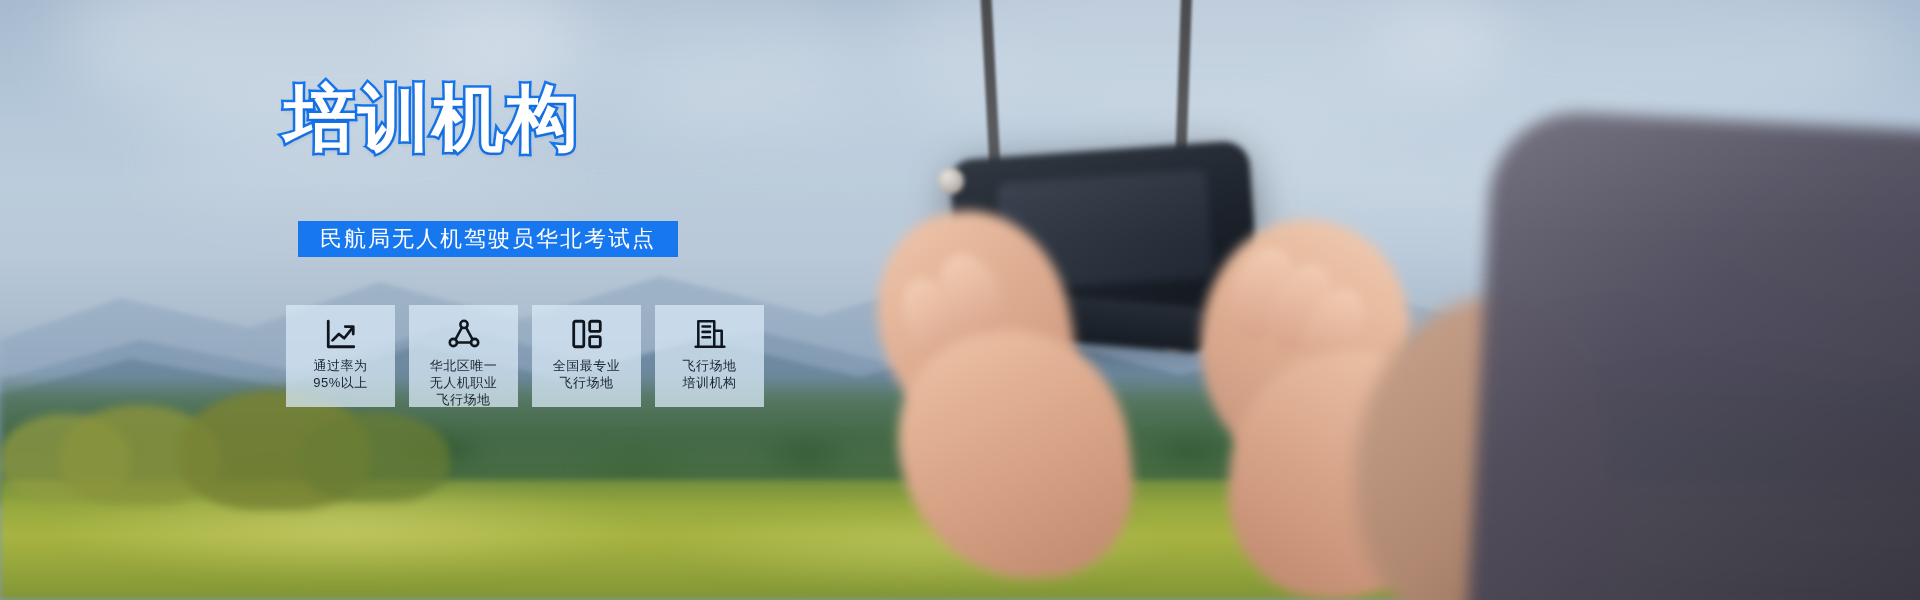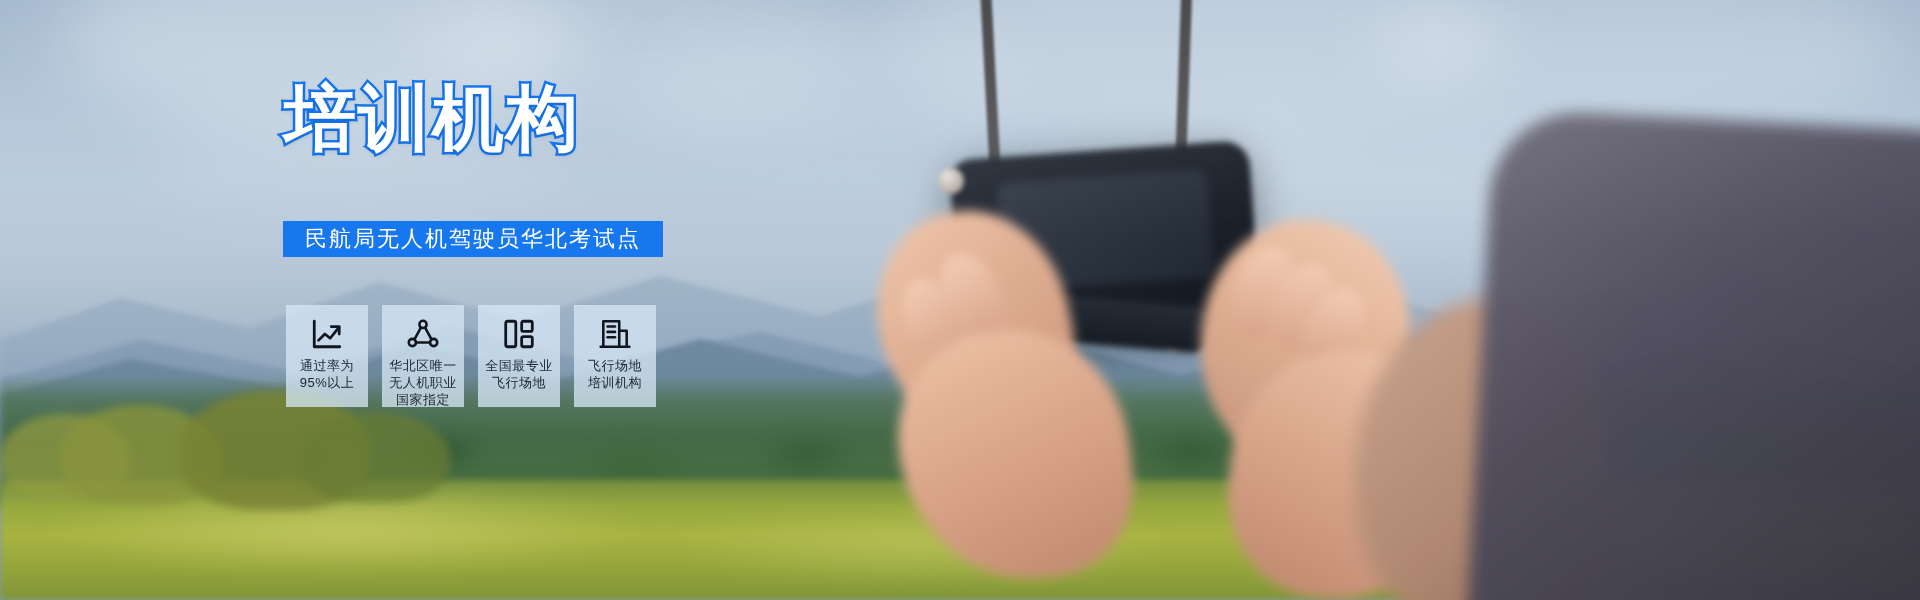--- a/index.html
+++ b/index.html
@@ -281,21 +281,21 @@
     letter-spacing: 0px;
     color: #ffffff;
     -webkit-text-stroke: 4px #1677ef;
     paint-order: stroke fill;
     text-shadow: 0 2px 4px rgba(20,70,140,.25);
     white-space: nowrap;
   }
 
   .badge {
     position: absolute;
-    left: 283px;
+    left: 298px;
     top: 221px;
     height: 36px;
     padding: 0 22px;
     display: inline-flex;
     align-items: center;
     background: #1677ef;
     color: #ffffff;
     font-size: 22px;
     letter-spacing: 2px;
     white-space: nowrap;
@@ -303,21 +303,21 @@
 
   
   .cards {
     position: absolute;
     left: 286px;
     top: 305px;
     display: flex;
     gap: 14px;
   }
   .card {
-    width: 82px;
+    width: 109px;
     height: 102px;
     background: rgba(214,231,245,0.76);
     display: flex;
     flex-direction: column;
     align-items: center;
     padding-top: 12px;
     box-sizing: border-box;
   }
   .card-icon {
     width: 34px;
@@ -430,21 +430,21 @@
             <circle cx="16" cy="7" r="3.4"></circle>
             <circle cx="6" cy="24" r="3.4"></circle>
             <circle cx="26" cy="24" r="3.4"></circle>
             <path d="M14 10 L8 21"></path>
             <path d="M18 10 L24 21"></path>
             <path d="M9.4 24 L22.6 24"></path>
           </svg>
         </span>
         <span class="card-text">华北区唯一
 无人机职业
-国家指定</span>
+飞行场地</span>
       </div>
 
       <div class="card">
         <span class="card-icon">
           <svg viewBox="0 0 32 32" fill="none" stroke="currentColor" stroke-width="2.6" stroke-linejoin="round">
             <rect x="3.5" y="4" width="9.5" height="24" rx="1.6"></rect>
             <rect x="18.5" y="4" width="10" height="9.5" rx="1.6"></rect>
             <rect x="18.5" y="18.5" width="10" height="9.5" rx="1.6"></rect>
           </svg>
         </span>

